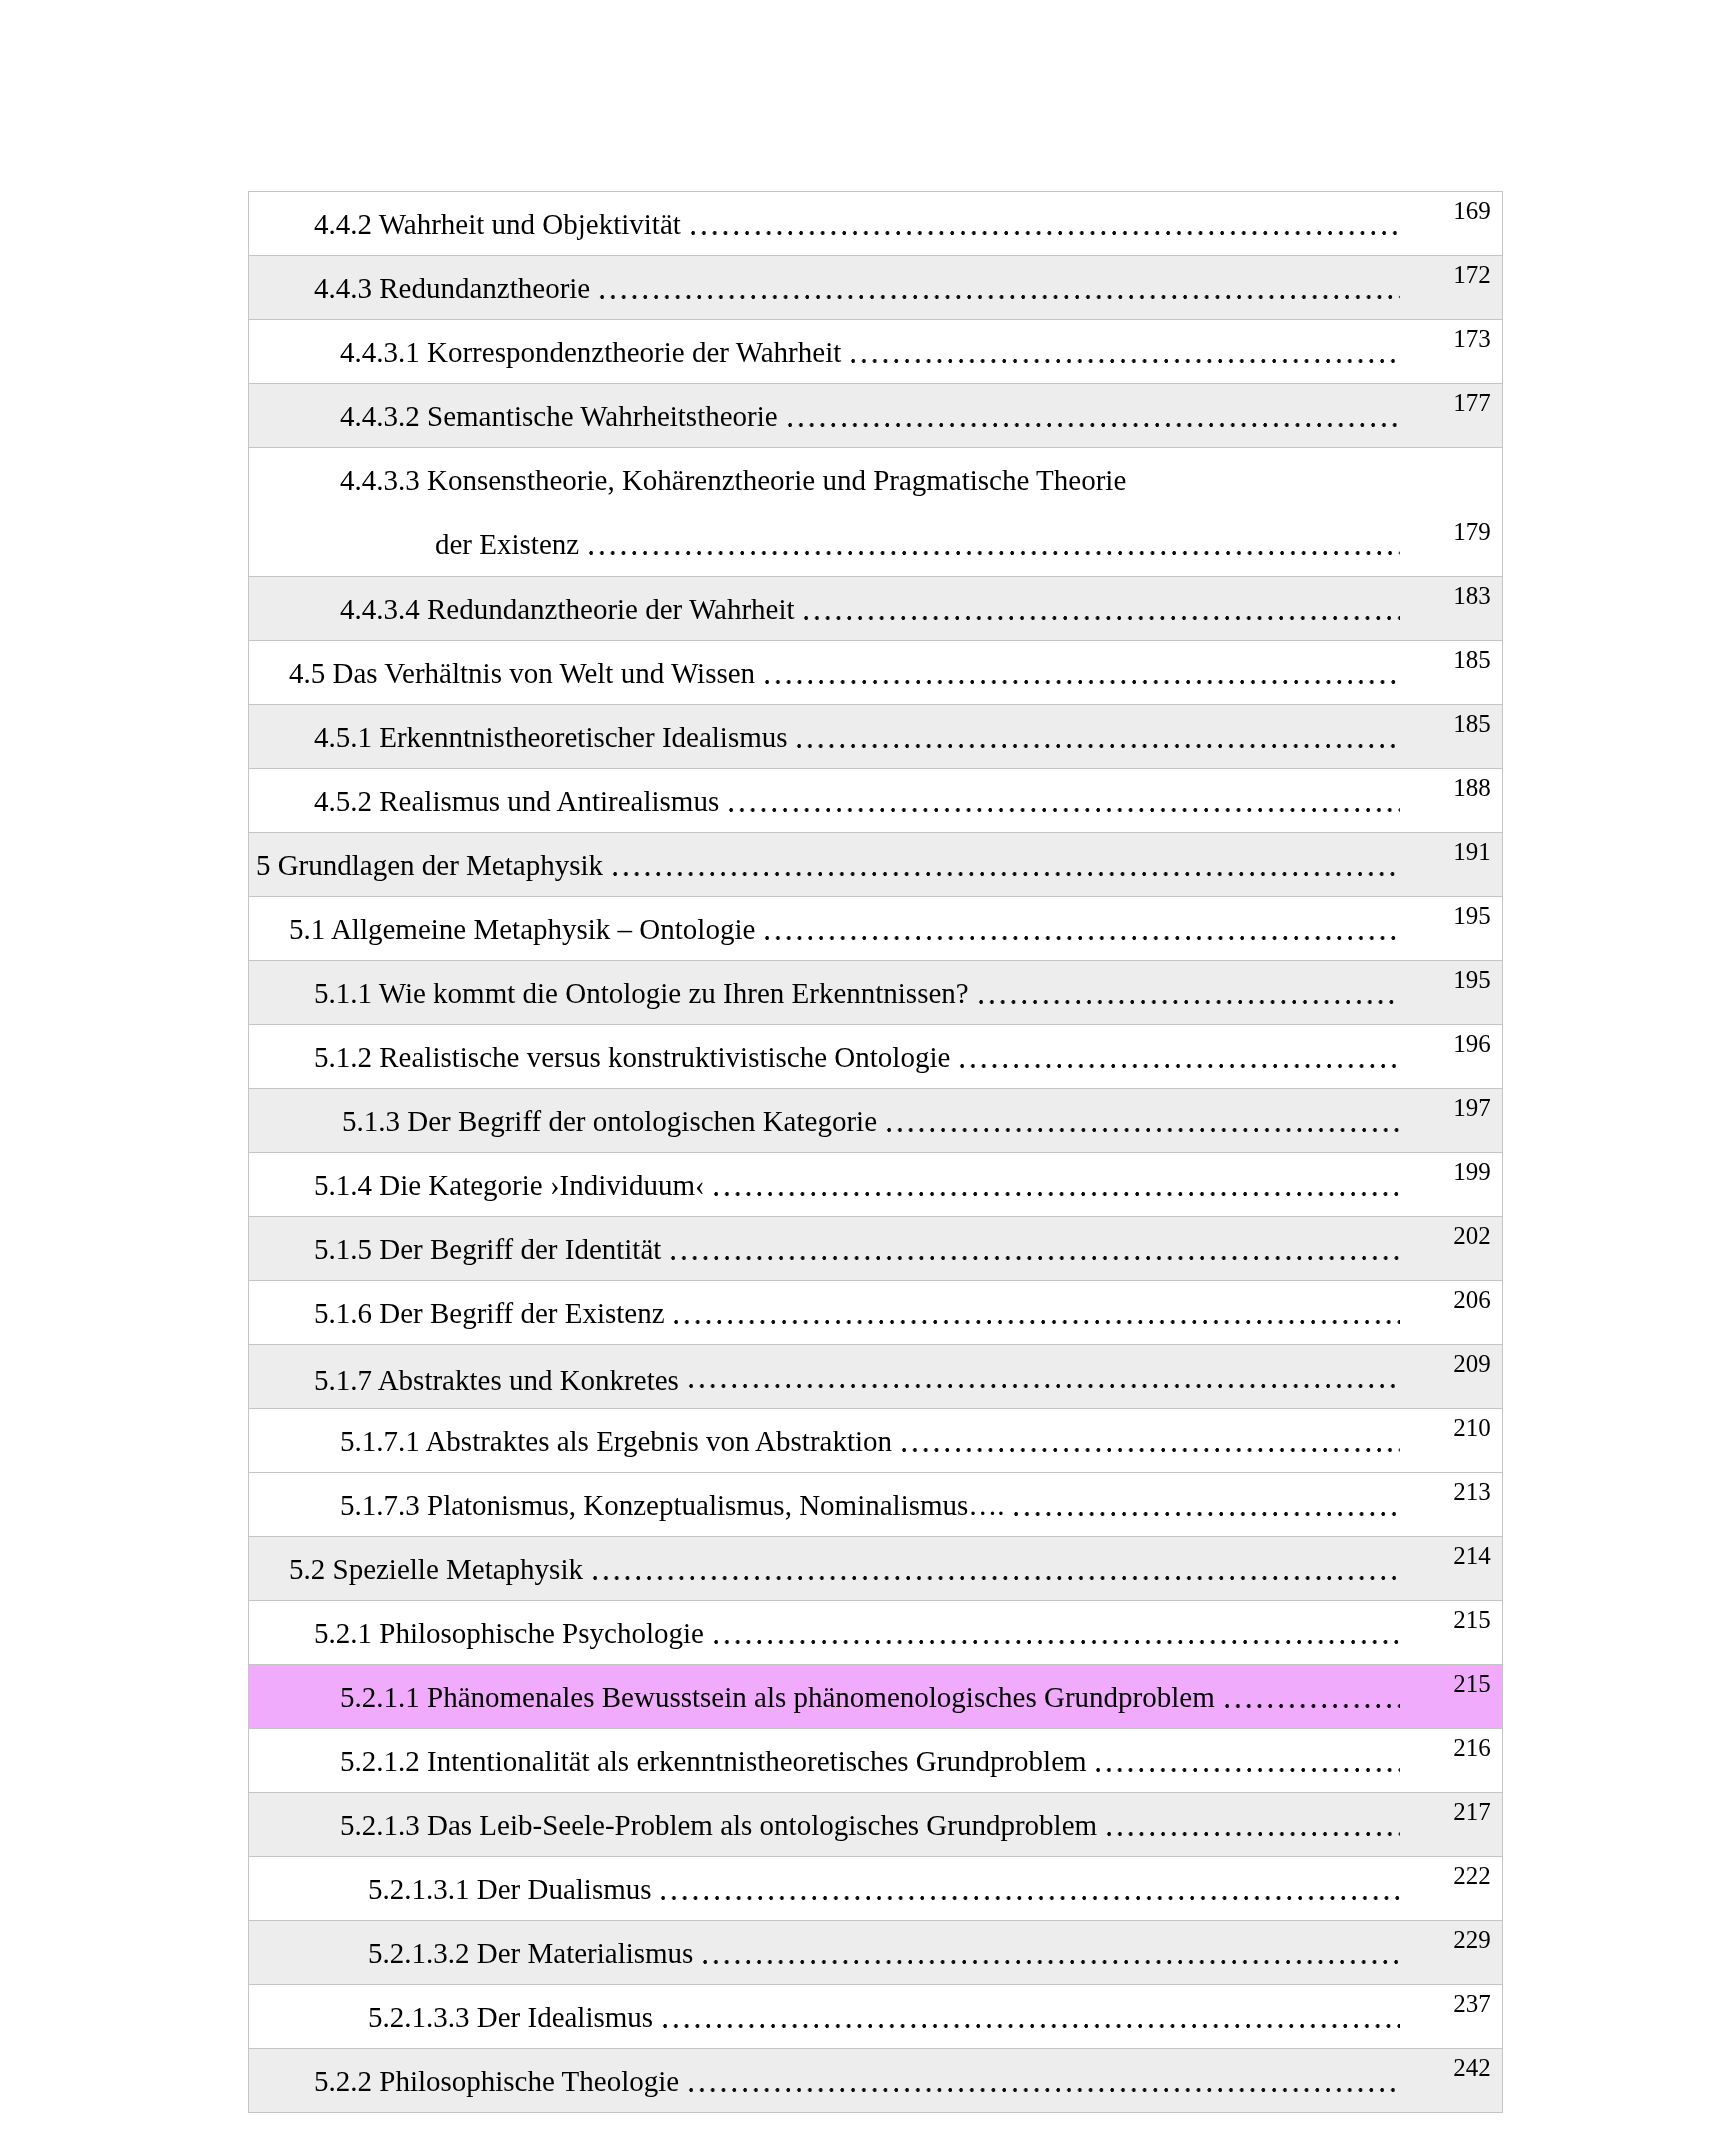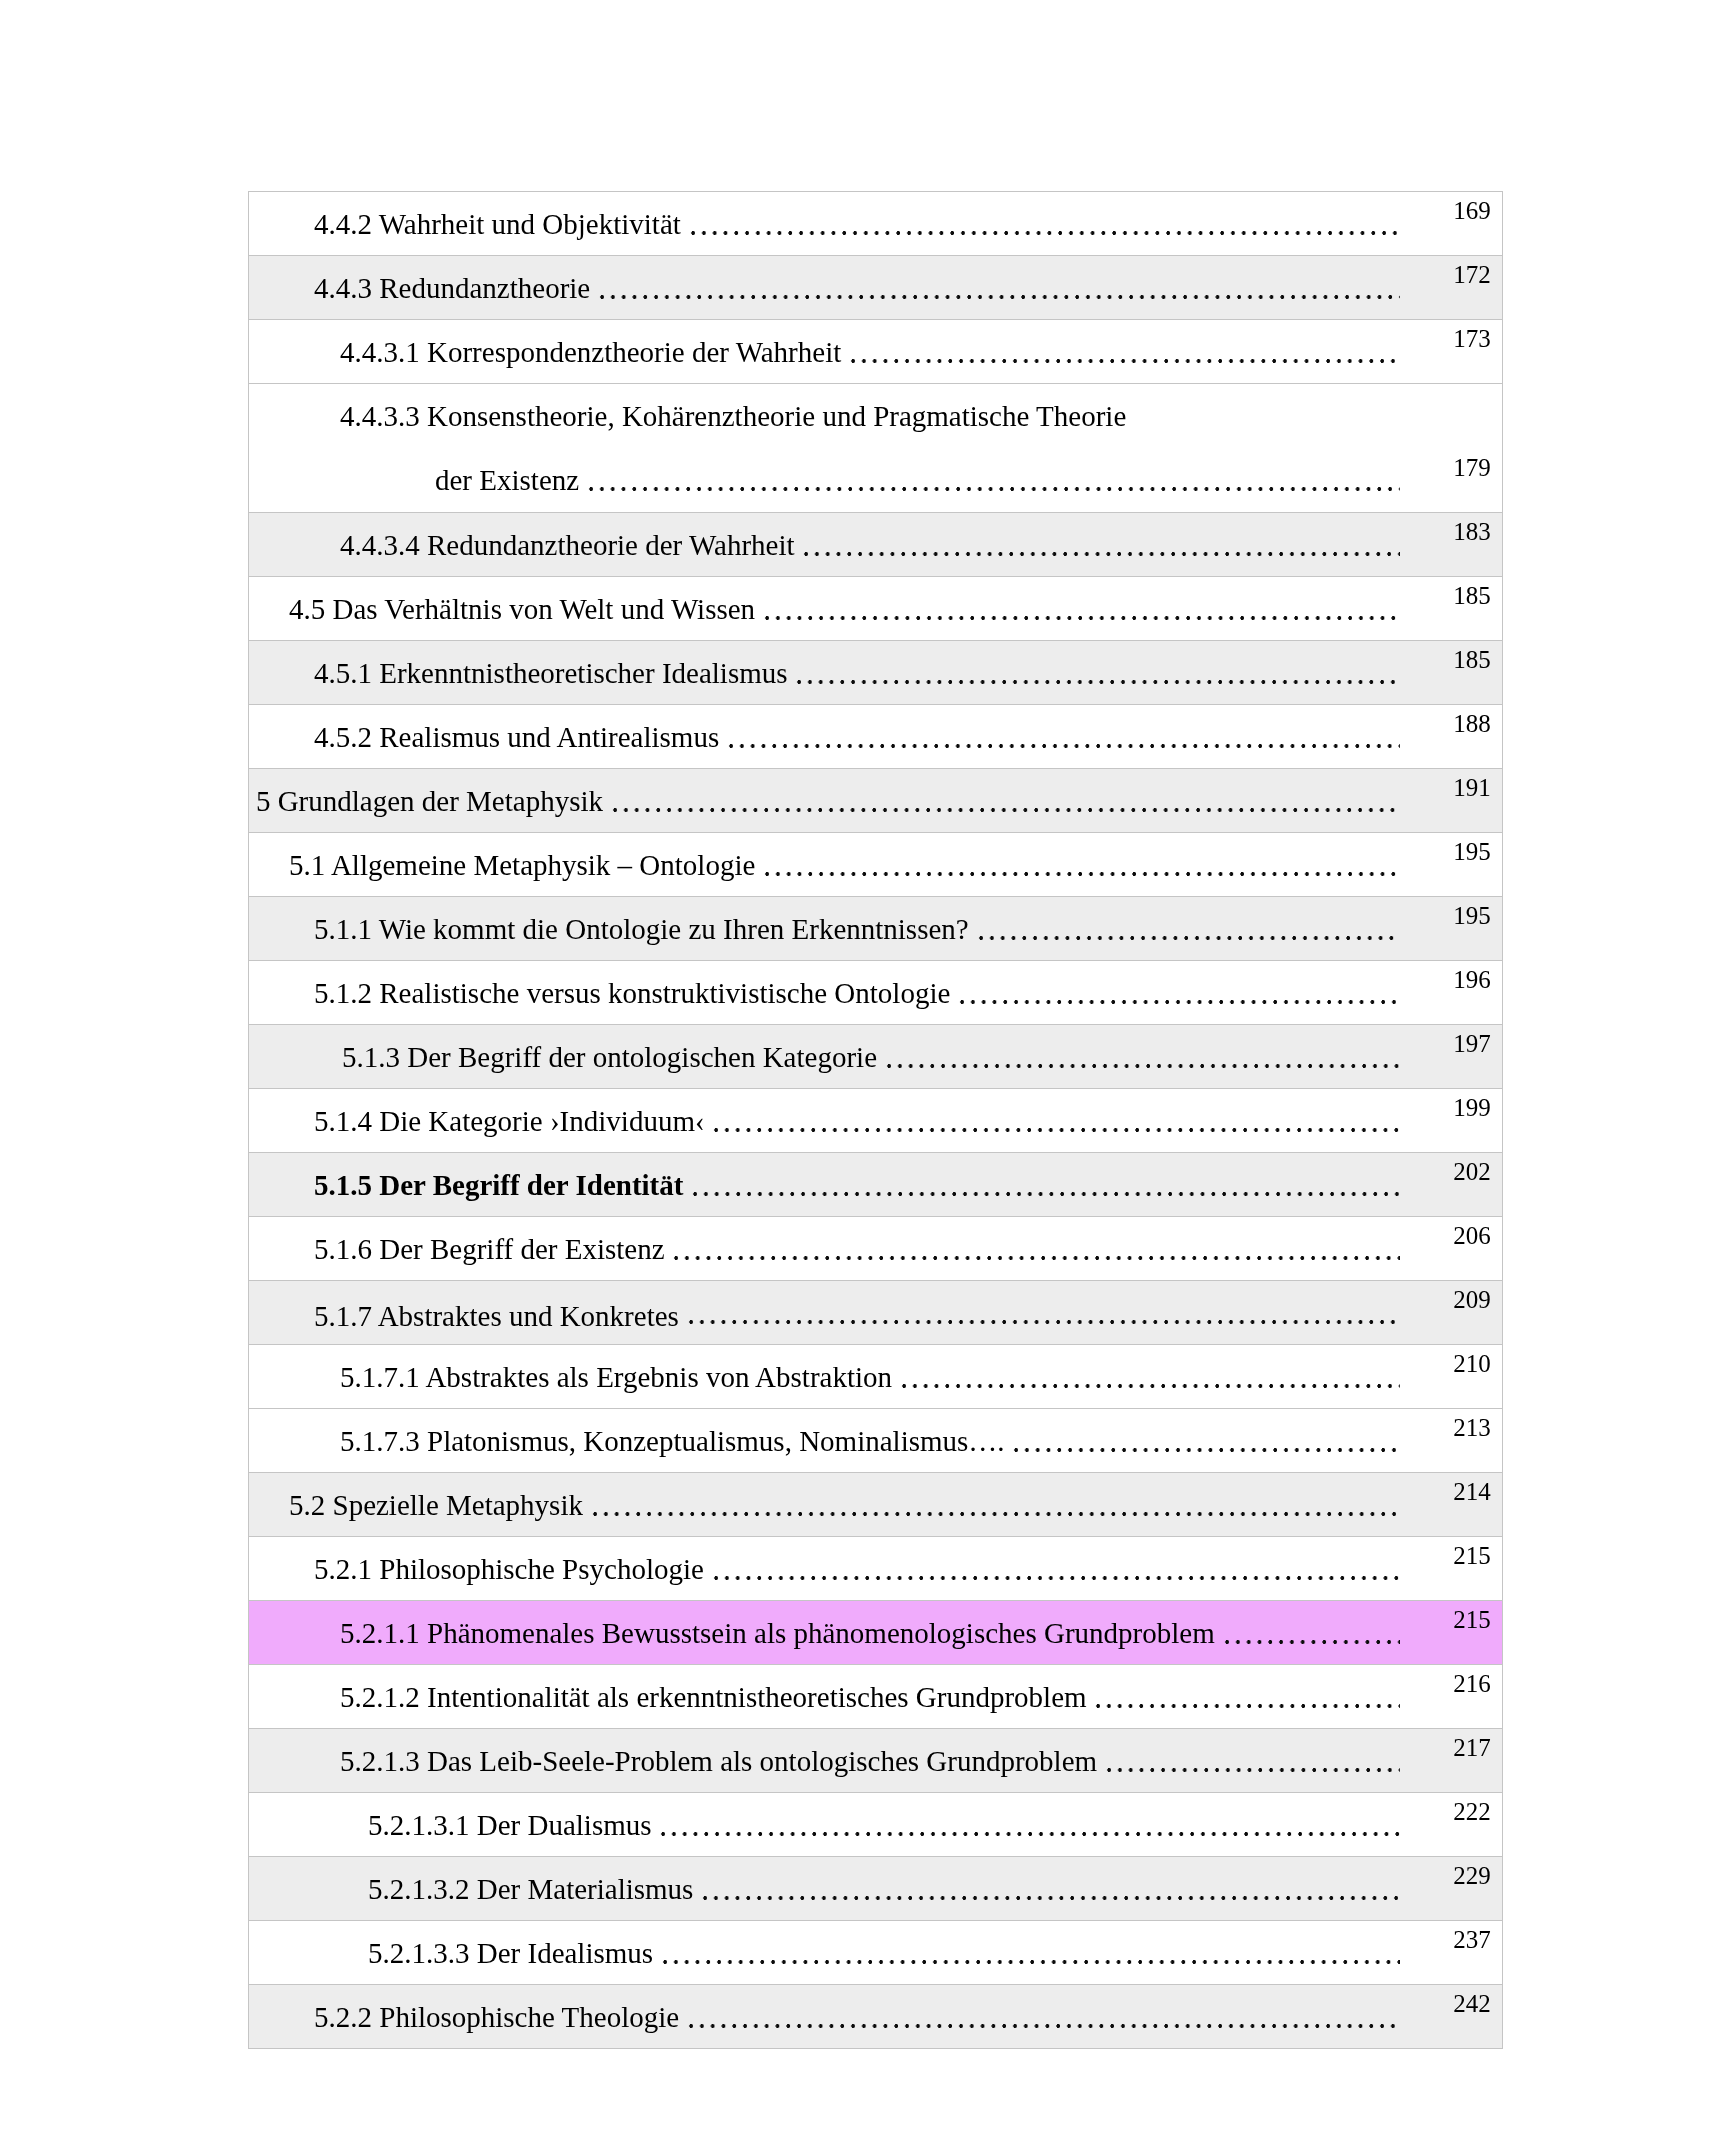--- a/index.html
+++ b/index.html
@@ -83,20 +83,27 @@
         <span class="pagenum">172</span>
       </div>
     </div>
     <div class="row" style="background: rgb(255, 255, 255); border-bottom-color: rgb(197, 197, 197); color: rgb(0, 0, 0);">
       <div class="line">
         <span class="entry" style="padding-left: 91px;">4.4.3.1 Korrespondenztheorie der Wahrheit</span>
         <span class="leader"></span>
         <span class="pagenum">173</span>
       </div>
     </div>
+    <div class="row" style="background: rgb(237, 237, 237); border-bottom-color: rgb(197, 197, 197); color: rgb(0, 0, 0);">
+      <div class="line">
+        <span class="entry" style="padding-left: 91px;">4.4.3.2 Semantische Wahrheitstheorie</span>
+        <span class="leader"></span>
+        <span class="pagenum">177</span>
+      </div>
+    </div>
     <div class="row two-line" style="background: rgb(255, 255, 255); border-bottom-color: rgb(197, 197, 197); color: rgb(0, 0, 0);">
       <div class="line">
         <span class="entry" style="padding-left: 91px;">4.4.3.3 Konsenstheorie, Kohärenztheorie und Pragmatische Theorie</span>
       </div>
       <div class="line">
         <span class="entry" style="padding-left: 186px;">der Existenz</span>
         <span class="leader"></span>
         <span class="pagenum">179</span>
       </div>
     </div>
@@ -165,21 +172,21 @@
     </div>
     <div class="row" style="background: rgb(255, 255, 255); border-bottom-color: rgb(197, 197, 197); color: rgb(0, 0, 0);">
       <div class="line">
         <span class="entry" style="padding-left: 65px;">5.1.4 Die Kategorie ›Individuum‹</span>
         <span class="leader"></span>
         <span class="pagenum">199</span>
       </div>
     </div>
     <div class="row" style="background: rgb(237, 237, 237); border-bottom-color: rgb(197, 197, 197); color: rgb(0, 0, 0);">
       <div class="line">
-        <span class="entry" style="padding-left: 65px; font-weight: bold;">5.1.5 Der Begriff der Identität</span>
+        <span class="entry" style="padding-left: 65px;">5.1.5 Der Begriff der Identität</span>
         <span class="leader"></span>
         <span class="pagenum">202</span>
       </div>
     </div>
     <div class="row" style="background: rgb(255, 255, 255); border-bottom-color: rgb(197, 197, 197); color: rgb(0, 0, 0);">
       <div class="line">
         <span class="entry" style="padding-left: 65px;">5.1.6 Der Begriff der Existenz</span>
         <span class="leader"></span>
         <span class="pagenum">206</span>
       </div>

